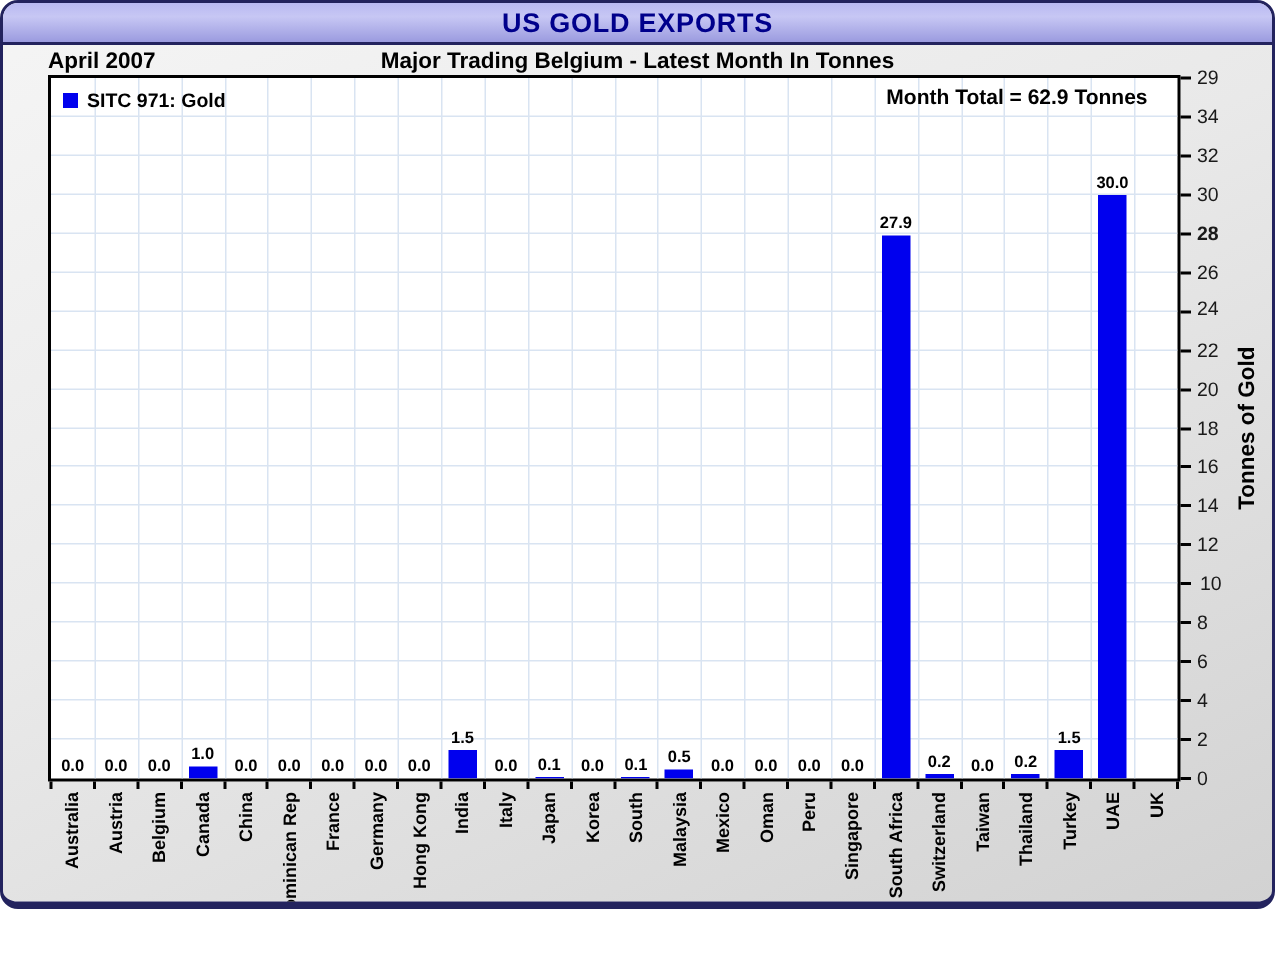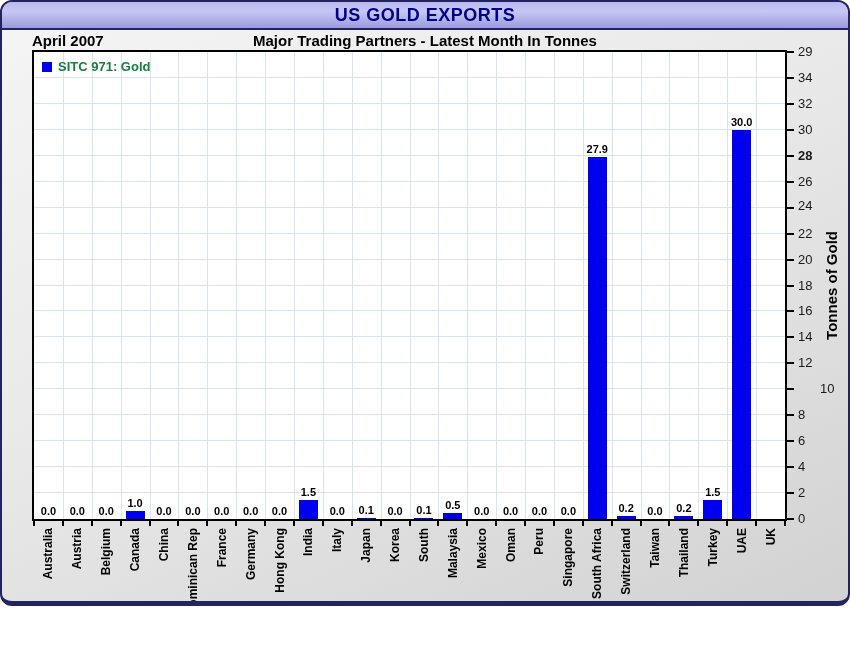--- a/index.html
+++ b/index.html
@@ -53,21 +53,21 @@
     position: absolute; width: 44px; text-align: center;
     font-size: 11px; font-weight: bold; color: #000; line-height: 12px;
     white-space: nowrap;
   }
 
   .legend {
     position: absolute; left: 8px; top: 7px;
     display: flex; align-items: center; gap: 6px;
   }
   .legend-swatch { width: 10px; height: 10px; }
-  .legend-text { font-size: 13px; font-weight: bold; color: #15803d; }
+  .legend-text { font-size: 13px; font-weight: bold; color: #000000; }
 
   .month-total {
     position: absolute; right: 20px; top: 4px;
     font-size: 14px; font-weight: bold; color: #000;
   }
 
   .y-tick { position: absolute; height: 2px; width: 7px; background: #000; }
   .y-tick-label {
     position: absolute; font-size: 13px; color: #1a1a1a; line-height: 16px;
     white-space: nowrap;
@@ -100,21 +100,21 @@
 <body>
 
 <div class="frame">
 
   <div class="titlebar">
     <span>US GOLD EXPORTS</span>
   </div>
 
   <div class="subheader">
     <span class="period">April 2007</span>
-    <span class="chart-title">Major Trading Partners - Latest Month In Tonnes</span>
+    <span class="chart-title">Major Trading Belgium - Latest Month In Tonnes</span>
   </div>
 
   <div class="chart-area">
 
     <div class="plot">
       <div class="plot-layer" id="plot-layer">
           <div class="hgrid" style="bottom: 25.9444px; background: rgb(217, 228, 242);"></div>
           <div class="hgrid" style="bottom: 51.8889px; background: rgb(217, 228, 242);"></div>
           <div class="hgrid" style="bottom: 77.8333px; background: rgb(217, 228, 242);"></div>
           <div class="hgrid" style="bottom: 103.778px; background: rgb(217, 228, 242);"></div>
@@ -191,35 +191,36 @@
           <div class="bar-label" style="left: 656.788px; bottom: 21px;">1.5</div>
           <div class="bar" style="left: 698.173px; width: 19px; height: 389px; background: rgb(0, 0, 238);"></div>
           <div class="bar-label" style="left: 685.673px; bottom: 391px;">30.0</div>
         </div>
 
       <div class="legend">
         <span class="legend-swatch" id="legend-swatch" style="background: rgb(0, 0, 238);"></span>
         <span class="legend-text">SITC 971: Gold</span>
       </div>
 
+      <div class="month-total">Month Total = 62.9 Tonnes</div>
     </div>
 
     <div id="y-axis">
         <div class="y-tick" style="left: 785px; top: 516px;"></div>
         <div class="y-tick-label" style="left: 796px; top: 509px;">0</div>
         <div class="y-tick" style="left: 785px; top: 490.056px;"></div>
         <div class="y-tick-label" style="left: 796px; top: 483.056px;">2</div>
         <div class="y-tick" style="left: 785px; top: 464.111px;"></div>
         <div class="y-tick-label" style="left: 796px; top: 457.111px;">4</div>
         <div class="y-tick" style="left: 785px; top: 438.167px;"></div>
         <div class="y-tick-label" style="left: 796px; top: 431.167px;">6</div>
         <div class="y-tick" style="left: 785px; top: 412.222px;"></div>
         <div class="y-tick-label" style="left: 796px; top: 405.222px;">8</div>
         <div class="y-tick" style="left: 785px; top: 386.278px;"></div>
-        <div class="y-tick-label" style="left: 798px; top: 379.278px; margin-left: 20px;">10</div>
+        <div class="y-tick-label" style="left: 798px; top: 379.278px;">10</div>
         <div class="y-tick" style="left: 785px; top: 360.333px;"></div>
         <div class="y-tick-label" style="left: 796px; top: 353.333px;">12</div>
         <div class="y-tick" style="left: 785px; top: 334.389px;"></div>
         <div class="y-tick-label" style="left: 796px; top: 327.389px;">14</div>
         <div class="y-tick" style="left: 785px; top: 308.444px;"></div>
         <div class="y-tick-label" style="left: 796px; top: 301.444px;">16</div>
         <div class="y-tick" style="left: 785px; top: 282.5px;"></div>
         <div class="y-tick-label" style="left: 796px; top: 275.5px;">18</div>
         <div class="y-tick" style="left: 785px; top: 256.556px;"></div>
         <div class="y-tick-label" style="left: 796px; top: 249.556px;">20</div>

